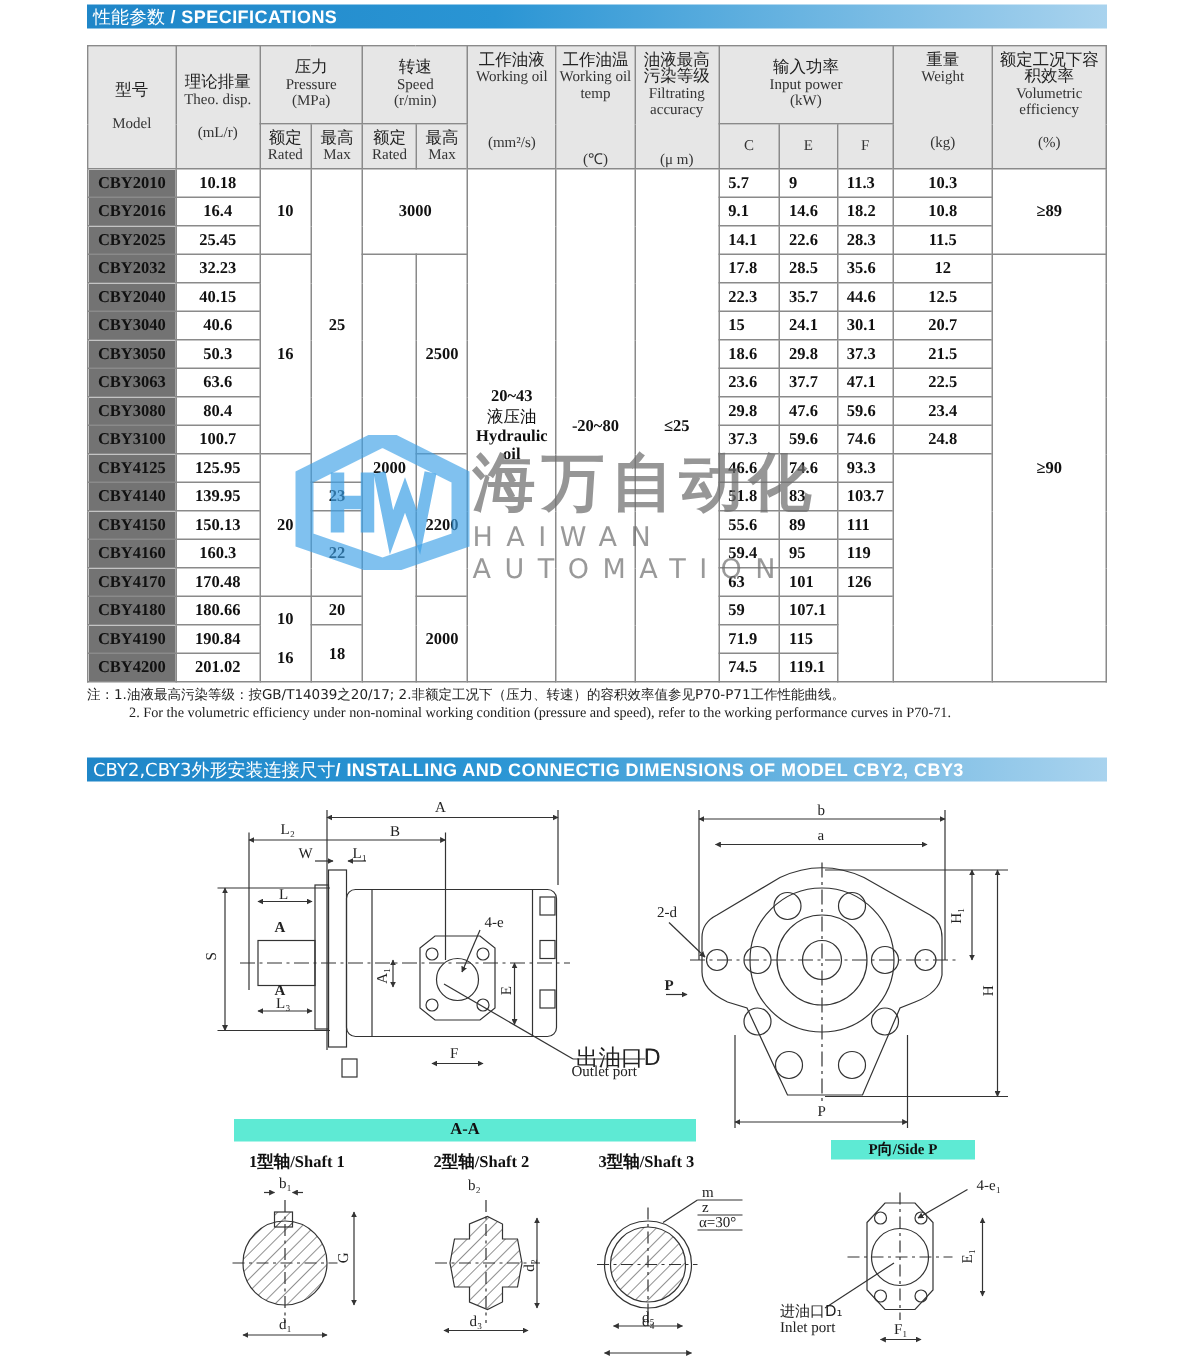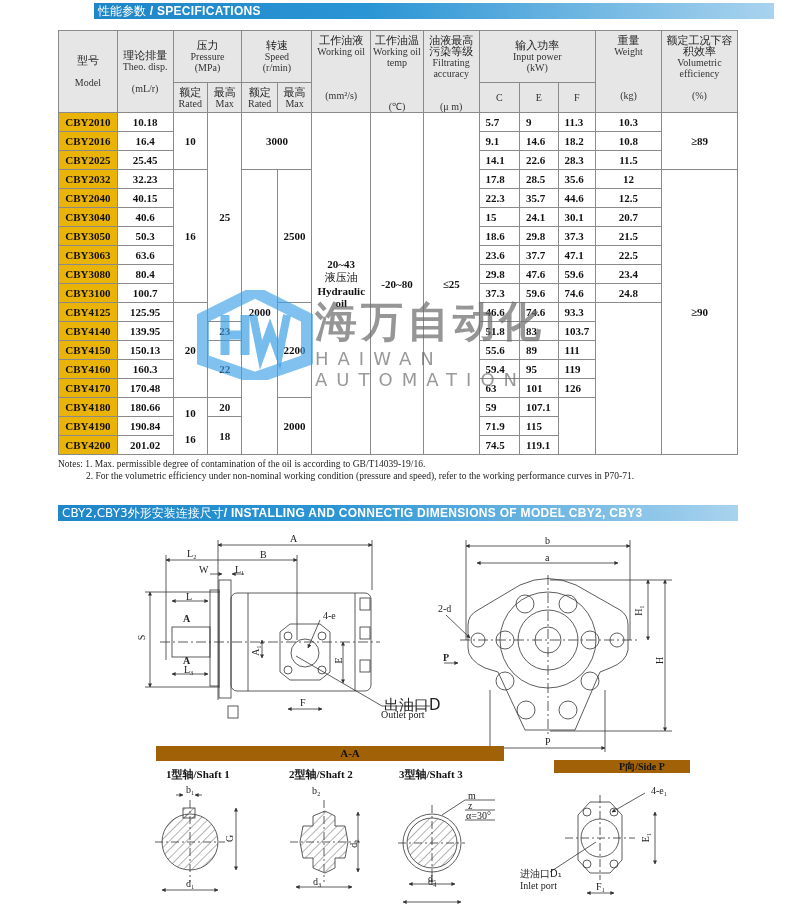--- a/index.html
+++ b/index.html
@@ -4,50 +4,50 @@
 <style>
   html, body { margin:0; padding:0; background:#fff; }
   body { width:795px; height:906px; position:relative; overflow:hidden; font-family:"DejaVu Serif", serif; color:#111; }
   .section-bar {
     position:absolute; left:58px; width:680px; height:16px;
     background:linear-gradient(to right, #1f86c8 0%, #2a95d4 40%, #a9d3ee 100%);
     color:#fff; font-family:"DejaVu Sans", sans-serif; font-size:12px; line-height:16px;
     padding-left:4px; box-sizing:border-box; white-space:nowrap; overflow:hidden;
   }
   .section-bar b { font-family:"Liberation Sans", sans-serif; font-weight:bold; font-size:12px; letter-spacing:0.3px; }
-  #bar1 { top:3px;margin-left:36px; }
+  #bar1 { top:3px; }
   #bar2 { top:505px; }
 
   table.spec {
     position:absolute; left:58px; top:30px; width:680px;
     border-collapse:collapse; table-layout:fixed;
     font-family:"Liberation Serif", serif;
   }
   table.spec td, table.spec th {
     border:1px solid #8a8a8a; text-align:center; vertical-align:middle; padding:0; overflow:hidden;
   }
   table.spec thead th { background:#e6e6e6; font-weight:normal; font-size:10px; line-height:11px; color:#333; }
   table.spec thead th .cn { font-size:11px; color:#222; display:block; }
   table.spec tbody td { height:18px; font-weight:bold; font-size:11px; background:#fff; }
-  table.spec tbody td.model { background:#eab308; font-size:11px; }
+  table.spec tbody td.model { background:#737373; font-size:11px; }
   table.spec tbody td.lft { text-align:left; padding-left:6px; }
   .hdr-top { height:51px; }
   .hdr-bot { height:29px; }
 
   .notes { position:absolute; left:58px; top:458px; width:700px; font-family:"Liberation Serif", serif; font-size:9.5px; line-height:12px; color:#222; }
   .notes .n2 { padding-left:28px; }
 
   .watermark { position:absolute; left:195px; top:290px; width:440px; height:90px; pointer-events:none; }
   .wm-text { position:absolute; left:120px; top:4px; font-family:"DejaVu Sans", sans-serif; font-weight:bold; font-size:42px; color:rgba(110,110,110,0.72); letter-spacing:4px; }
   .wm-sub { position:absolute; left:120px; top:58px; font-family:"DejaVu Sans", sans-serif; font-size:18px; color:rgba(110,110,110,0.7); letter-spacing:9px; }
 
   .drawing { position:absolute; left:0; top:0; }
   .lbl { position:absolute; font-family:"Liberation Serif", serif; font-size:10px; color:#222; }
   .cap { position:absolute; font-family:"Liberation Serif", serif; font-weight:bold; font-size:11px; color:#111; }
-  .greybar { position:absolute; background:#a16207; text-align:center; font-family:"Liberation Serif", serif; font-weight:bold; font-size:11px; line-height:15px;padding-left:40px; }
+  .greybar { position:absolute; background:#5eead4; text-align:center; font-family:"Liberation Serif", serif; font-weight:bold; font-size:11px; line-height:15px; }
 </style>
 </head>
 <body>
 
 <div class="section-bar" id="bar1">
   <span>性能参数</span><b> / SPECIFICATIONS</b>
 </div>
 
 <table class="spec">
   <colgroup>
@@ -255,21 +255,21 @@
   <svg width="120" height="90" viewBox="0 0 120 90" style="position:absolute;left:0;top:0;">
     <polygon points="60,2 112,28 112,70 60,88 8,70 8,28" fill="none" stroke="rgba(60,160,230,0.65)" stroke-width="12"></polygon>
     <path d="M30,25 V65 M30,45 H50 M50,25 V65" stroke="rgba(60,160,230,0.7)" stroke-width="9" fill="none"></path>
     <path d="M58,25 L66,65 L75,40 L84,65 L92,25" stroke="rgba(60,160,230,0.7)" stroke-width="8" fill="none"></path>
   </svg>
   <div class="wm-text">海万自动化</div>
   <div class="wm-sub">HAIWAN AUTOMATION</div>
 </div>
 
 <div class="notes">
-  <div>Notes: 1. Max. permissible degree of contamination of the oil is according to GB/T14039-19/16.</div>
+  <div style="font-family:'DejaVu Sans',sans-serif;font-size:9px;">注：1.油液最高污染等级：按GB/T14039之20/17; 2.非额定工况下（压力、转速）的容积效率值参见P70-P71工作性能曲线。</div>
   <div class="n2">2. For the volumetric efficiency under non-nominal working condition (pressure and speed), refer to the working performance curves in P70-71.</div>
 </div>
 
 <div class="section-bar" id="bar2">
   <span>CBY2,CBY3外形安装连接尺寸</span><b>/ INSTALLING AND CONNECTIG DIMENSIONS OF MODEL CBY2, CBY3</b>
 </div>
 
 <svg class="drawing" width="795" height="906" viewBox="0 0 795 906" style="pointer-events:none;">
   <defs>
     <marker id="ar" viewBox="0 0 10 10" refX="9" refY="5" markerWidth="5" markerHeight="5" orient="auto-start-reverse">

